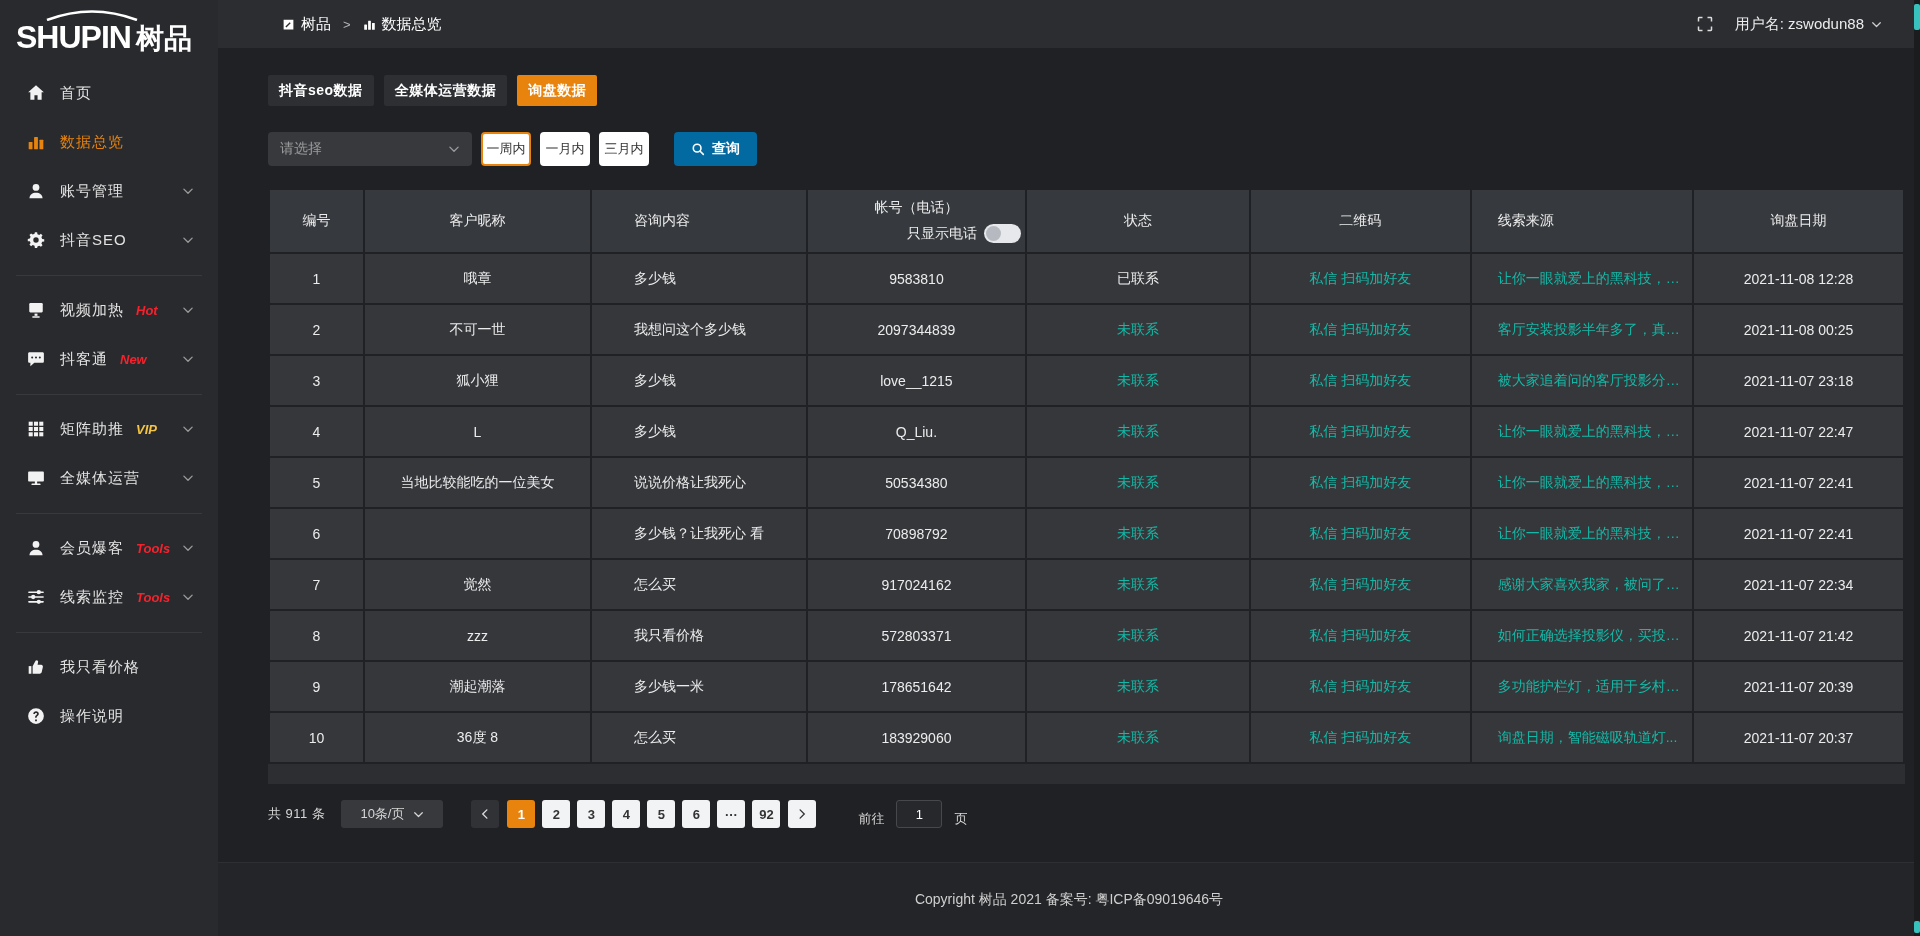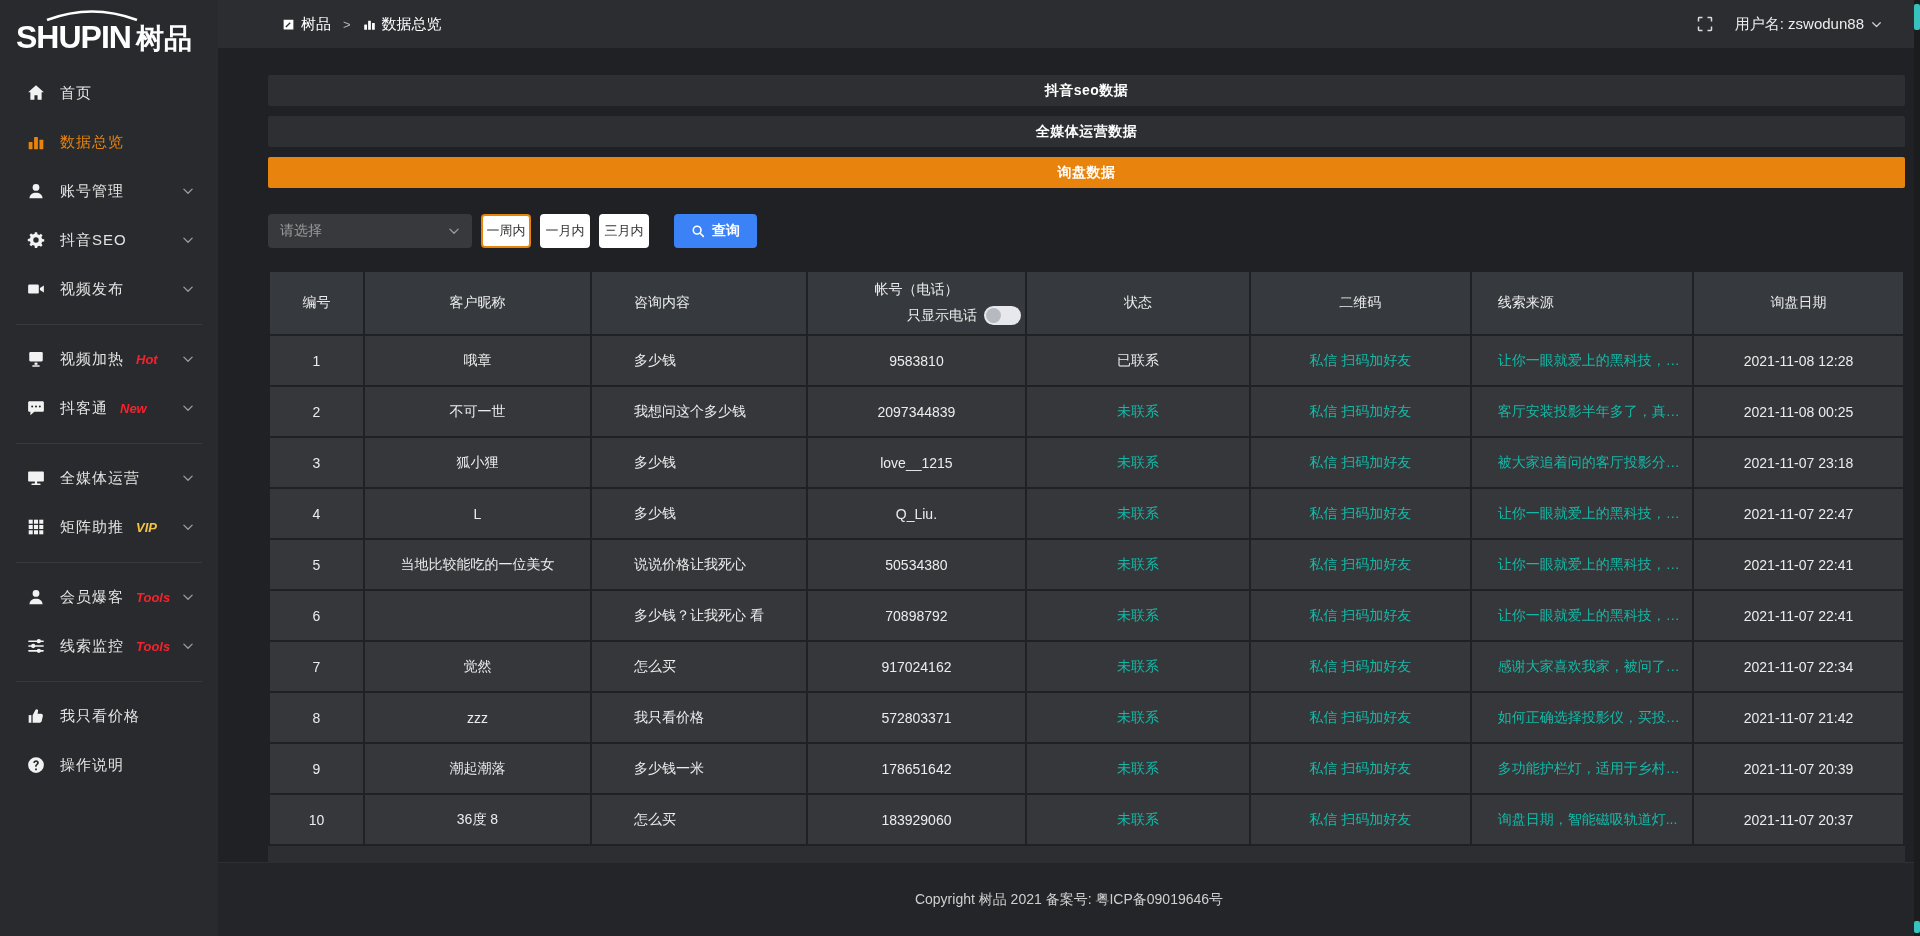--- a/index.html
+++ b/index.html
@@ -35,32 +35,32 @@
   .userbox { display:flex; align-items:center; gap:22px; font-size:15px; color:#ececec; }
   .fsbtn { display:inline-flex; color:#dcdcdc; cursor:pointer; background:none; border:none; }
   .fsbtn svg { width:16px; height:16px; }
   .uname { display:flex; align-items:center; gap:7px; cursor:pointer; }
   .uchev { display:inline-flex; color:#cfcfcf; }
   .uchev svg { width:11px; height:11px; }
 
   .content { flex:1; padding:27px 15px 0 50px; overflow:hidden; }
 
   
-  .tabs { display:flex; gap:10px; margin-bottom:26px;flex-direction:column; }
+  .tabs { display:flex; gap:10px; margin-bottom:26px; }
   .tab { background:#2d2f33; color:#fff; border:none; padding:0 11px; height:31px; font-size:14px; font-weight:bold; border-radius:2px; cursor:pointer; font-family:inherit; letter-spacing:0.5px; }
   .tab.active { background:#e8830d; }
 
   
   .filters { display:flex; align-items:center; margin-bottom:22px; }
   .select { width:204px; height:34px; background:#37393d; border-radius:4px; display:flex; align-items:center; justify-content:space-between; padding:0 12px; color:#9b9b9b; font-size:14px; cursor:pointer; }
   .selchev { display:inline-flex; color:#9b9b9b; }
   .selchev svg { width:12px; height:12px; }
   .period { width:50px; height:34px; background:#fff; color:#333; border:2px solid #fff; border-radius:4px; font-size:13px; margin-left:9px; cursor:pointer; font-family:inherit; padding:0; }
   .period.selected { border-color:#e8830d; }
-  .search-btn { margin-left:25px; height:34px; padding:0 17px; background:#3b82f6; color:#fff; border:none; border-radius:4px; font-size:14px; font-weight:bold; display:flex; align-items:center; gap:7px; cursor:pointer; font-family:inherit; }
+  .search-btn { margin-left:25px; height:34px; padding:0 17px; background:#0369a1; color:#fff; border:none; border-radius:4px; font-size:14px; font-weight:bold; display:flex; align-items:center; gap:7px; cursor:pointer; font-family:inherit; }
   .search-btn svg { width:14px; height:14px; }
 
   
   .table-wrap { background:#2c2e31; padding-bottom:20px; }
   table { width:100%; border-collapse:collapse; table-layout:fixed; }
   th,td { background:#35373b; border:2px solid #202124; text-align:center; font-weight:normal; color:#ececec; font-size:14px; }
   th { height:64px; background:#36393d; padding:6px 4px; }
   td { height:51px; padding:0 10px; overflow:hidden; white-space:nowrap; text-overflow:ellipsis; }
   .al1 { text-align:left; padding-left:42px; }
   .al2 { text-align:left; padding-left:26px; }
@@ -144,34 +144,20 @@
               <path fill-rule="evenodd" d="M7 1h2l.3 1.8 1.6.7 1.5-1 1.4 1.4-1 1.5.7 1.6 1.8.3v2l-1.8.3-.7 1.6 1 1.5-1.4 1.4-1.5-1-1.6.7L9 15H7l-.3-1.8-1.6-.7-1.5 1-1.4-1.4 1-1.5-.7-1.6L.7 9V7l1.8-.3.7-1.6-1-1.5 1.4-1.4 1.5 1 1.6-.7zM8 10.4a2.4 2.4 0 1 0 0-4.8 2.4 2.4 0 0 0 0 4.8z"></path>
             </svg>
           </span>
           <span class="mlabel">抖音SEO</span>
           <span class="mchev">
             <svg viewBox="0 0 16 16">
               <path d="M2.5 5.5 8 11l5.5-5.5" fill="none" stroke="currentColor" stroke-width="1.8" stroke-linecap="round" stroke-linejoin="round"></path>
             </svg>
           </span>
         </div>
-        <div class="mitem">
-          <span class="micon">
-            <svg viewBox="0 0 16 16">
-              <rect x="1" y="4" width="9.5" height="8" rx="1.2"></rect>
-              <path d="M11.5 7.2 15 4.8v6.4l-3.5-2.4z"></path>
-            </svg>
-          </span>
-          <span class="mlabel">视频发布</span>
-          <span class="mchev">
-            <svg viewBox="0 0 16 16">
-              <path d="M2.5 5.5 8 11l5.5-5.5" fill="none" stroke="currentColor" stroke-width="1.8" stroke-linecap="round" stroke-linejoin="round"></path>
-            </svg>
-          </span>
-        </div>
         <div class="mdiv"></div>
         <div class="mitem">
           <span class="micon">
             <svg viewBox="0 0 16 16">
               <rect x="2" y="1.8" width="12" height="8.4" rx="1"></rect>
               <rect x="6.7" y="11.2" width="2.6" height="2"></rect>
               <rect x="4.6" y="13.6" width="6.8" height="1.2" rx="0.6"></rect>
             </svg>
           </span>
           <span class="mlabel">视频加热</span>
@@ -190,49 +176,49 @@
           </span>
           <span class="mlabel">抖客通</span>
           <span class="mbadge" style="color:#f5222d">New</span>
           <span class="mchev">
             <svg viewBox="0 0 16 16">
               <path d="M2.5 5.5 8 11l5.5-5.5" fill="none" stroke="currentColor" stroke-width="1.8" stroke-linecap="round" stroke-linejoin="round"></path>
             </svg>
           </span>
         </div>
         <div class="mdiv"></div>
-        <div class="mitem">
-          <span class="micon">
-            <svg viewBox="0 0 16 16">
-              <path fill-rule="evenodd" d="M2 2.2h12c.6 0 1 .4 1 1v7c0 .6-.4 1-1 1H9v1.6h2.5c.3 0 .5.2.5.5v.9H4v-.9c0-.3.2-.5.5-.5H7v-1.6H2c-.6 0-1-.4-1-1v-7c0-.6.4-1 1-1z"></path>
-            </svg>
-          </span>
-          <span class="mlabel">全媒体运营</span>
-          <span class="mchev">
-            <svg viewBox="0 0 16 16">
-              <path d="M2.5 5.5 8 11l5.5-5.5" fill="none" stroke="currentColor" stroke-width="1.8" stroke-linecap="round" stroke-linejoin="round"></path>
-            </svg>
-          </span>
-        </div>
         <div class="mitem">
           <span class="micon">
             <svg viewBox="0 0 16 16">
               <rect x="1.5" y="1.5" width="3.6" height="3.6"></rect>
               <rect x="6.2" y="1.5" width="3.6" height="3.6"></rect>
               <rect x="10.9" y="1.5" width="3.6" height="3.6"></rect>
               <rect x="1.5" y="6.2" width="3.6" height="3.6"></rect>
               <rect x="6.2" y="6.2" width="3.6" height="3.6"></rect>
               <rect x="10.9" y="6.2" width="3.6" height="3.6"></rect>
               <rect x="1.5" y="10.9" width="3.6" height="3.6"></rect>
               <rect x="6.2" y="10.9" width="3.6" height="3.6"></rect>
               <rect x="10.9" y="10.9" width="3.6" height="3.6"></rect>
             </svg>
           </span>
           <span class="mlabel">矩阵助推</span>
           <span class="mbadge" style="color:#f6c443">VIP</span>
+          <span class="mchev">
+            <svg viewBox="0 0 16 16">
+              <path d="M2.5 5.5 8 11l5.5-5.5" fill="none" stroke="currentColor" stroke-width="1.8" stroke-linecap="round" stroke-linejoin="round"></path>
+            </svg>
+          </span>
+        </div>
+        <div class="mitem">
+          <span class="micon">
+            <svg viewBox="0 0 16 16">
+              <path fill-rule="evenodd" d="M2 2.2h12c.6 0 1 .4 1 1v7c0 .6-.4 1-1 1H9v1.6h2.5c.3 0 .5.2.5.5v.9H4v-.9c0-.3.2-.5.5-.5H7v-1.6H2c-.6 0-1-.4-1-1v-7c0-.6.4-1 1-1z"></path>
+            </svg>
+          </span>
+          <span class="mlabel">全媒体运营</span>
           <span class="mchev">
             <svg viewBox="0 0 16 16">
               <path d="M2.5 5.5 8 11l5.5-5.5" fill="none" stroke="currentColor" stroke-width="1.8" stroke-linecap="round" stroke-linejoin="round"></path>
             </svg>
           </span>
         </div>
         <div class="mdiv"></div>
         <div class="mitem">
           <span class="micon">
             <svg viewBox="0 0 16 16">

